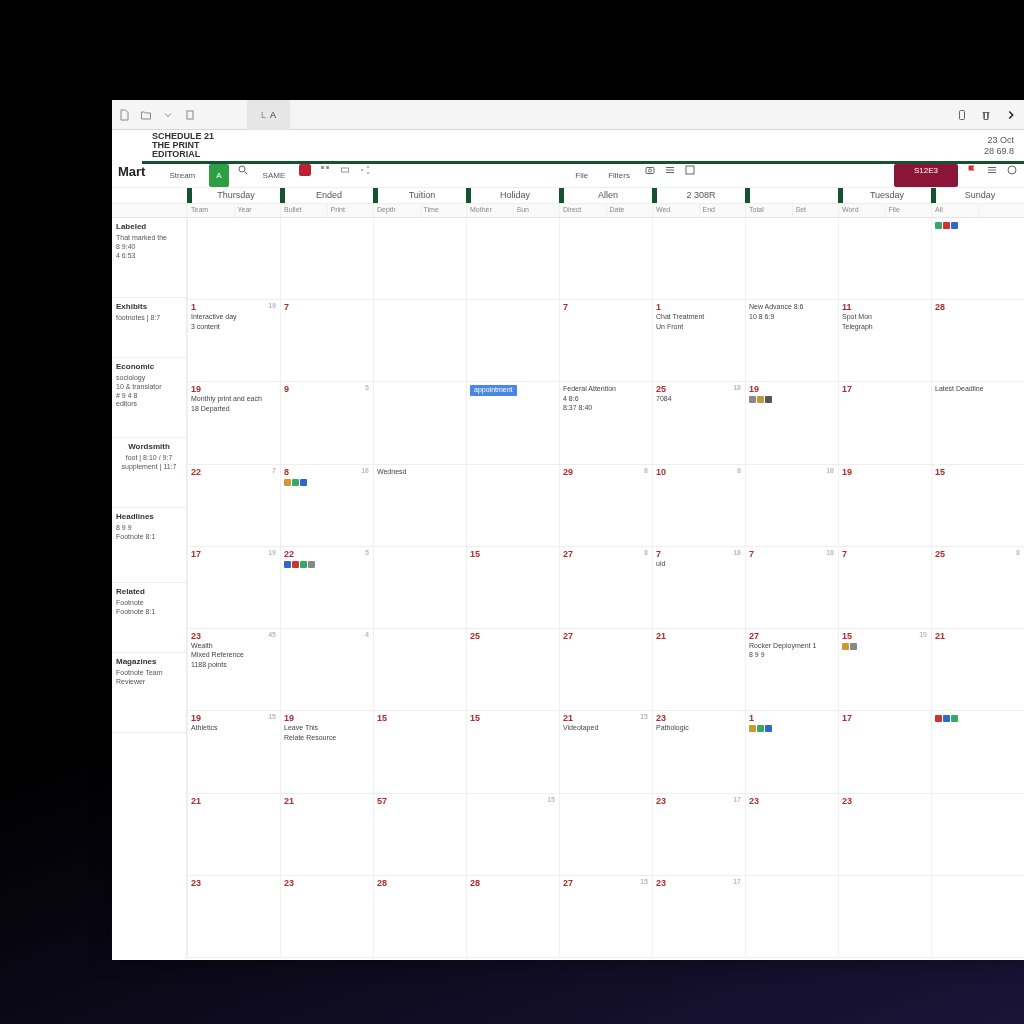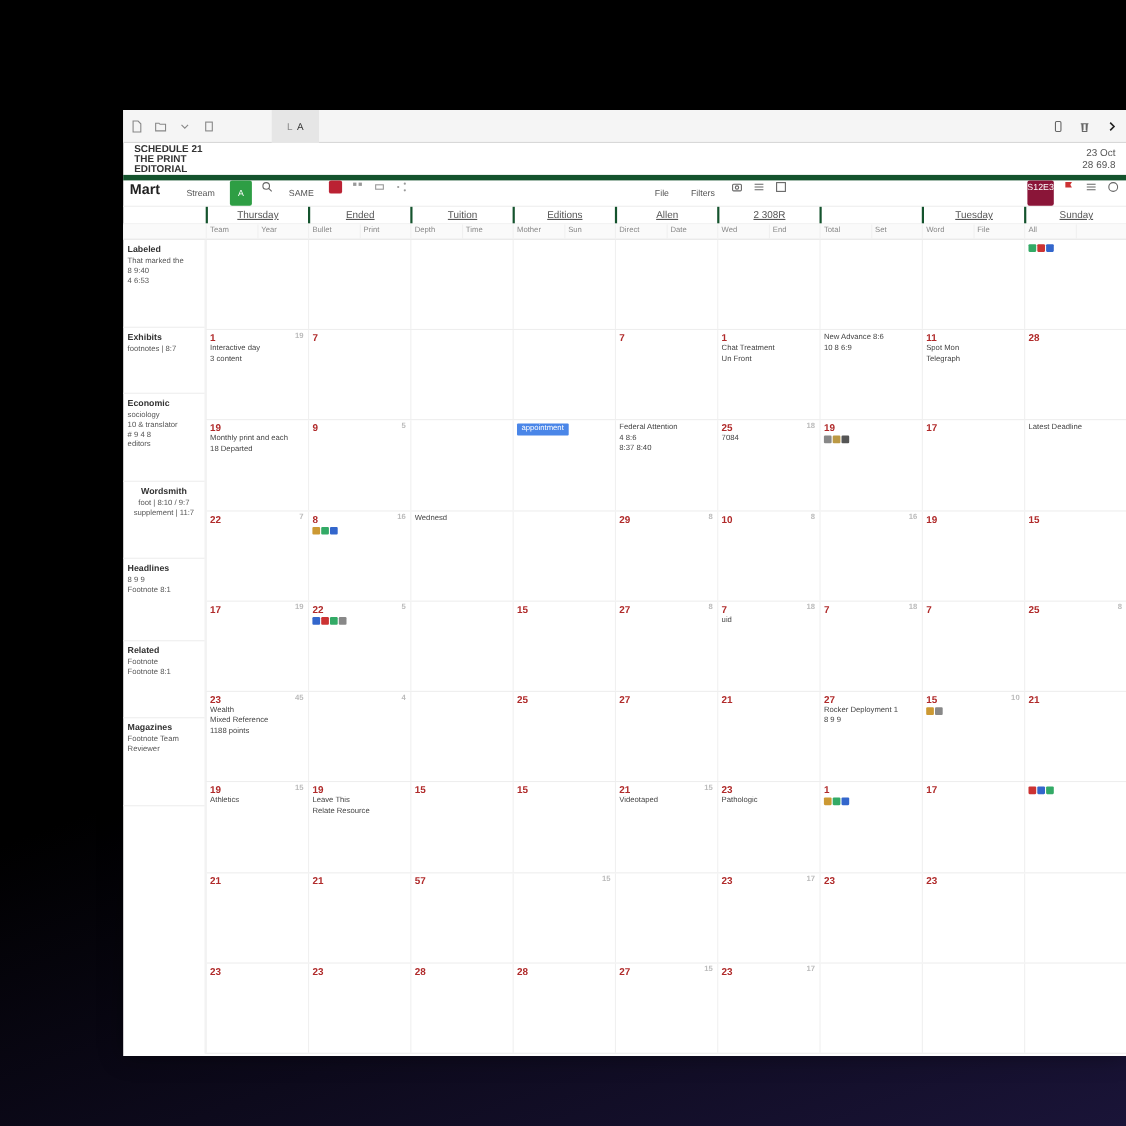--- a/index.html
+++ b/index.html
@@ -4,33 +4,33 @@
 <style>
   * { margin:0; padding:0; box-sizing:border-box; font-family: -apple-system,"Segoe UI",Helvetica,Arial,sans-serif; }
   html,body { width:1024px; height:1024px; background:linear-gradient(160deg,#000 0%,#000 55%,#1a1438 100%); overflow:hidden; }
   .app { position:absolute; left:112px; top:100px; width:912px; height:860px; background:#fff; box-shadow:0 0 20px rgba(0,0,0,.4); font-size:9px; color:#333; }
   .titlebar { height:30px; background:#f5f5f5; border-bottom:1px solid #d8d8d8; display:flex; align-items:center; padding:0 6px; position:relative; }
   .tb-left { display:flex; align-items:center; gap:10px; }
   .tb-ico { width:12px; height:12px; fill:#777; }
   .tb-tabs { position:absolute; left:135px; top:0; height:30px; display:flex; align-items:center; }
   .tb-tab { height:30px; padding:0 14px; display:flex; align-items:center; gap:4px; background:#e6e6e6; }
   .tb-right { margin-left:auto; display:flex; align-items:center; gap:12px; }
-  .header { height:34px; border-bottom:5px solid #14532d; display:flex; align-items:center; justify-content:space-between; padding:4px 10px; }
+  .header { height:34px; border-bottom:3px solid #14532d; display:flex; align-items:center; justify-content:space-between; padding:4px 10px;margin-left:30px; }
   .logo { font-weight:800; font-size:9px; line-height:1; text-transform:uppercase; }
   .date-info { text-align:right; font-size:9px; color:#555; line-height:1.2; }
   .toolbar { height:24px; border-bottom:1px solid #eee; display:flex; padding:0 6px; gap:8px; }
   .month-lbl { font-weight:700; font-size:13px; color:#222; margin-right:10px; }
   .tb-btn { padding:2px 6px; font-size:8px; color:#555; border-radius:2px; display:flex; align-items:center; gap:3px; }
   .tb-btn.gr { background:#2e9e44; color:#fff; padding:3px 7px; }
   .tb-btn.rd { background:#b23; width:12px; height:12px; padding:0; }
   .toolbar .spacer { flex:1; }
-  .badge { background:#8a1538; color:#fff; padding:2px 0; border-radius:2px; font-size:8px; }
+  .badge { background:#8a1538; color:#fff; padding:2px 20px; border-radius:2px; font-size:8px; }
   .dayhdr { height:16px; border-bottom:1px solid #eee; display:flex; }
   .dayhdr .lc { width:75px; }
-  .dayhdr .dh { flex:1; text-align:center; font-size:9px; color:#555; border-left:2px solid #14532d; padding-top:2px;text-decoration:underline; }
+  .dayhdr .dh { flex:1; text-align:center; font-size:9px; color:#555; border-left:5px solid #14532d; padding-top:2px; }
   .subhdr { height:14px; border-bottom:1px solid #e5e5e5; display:flex; background:#fafafa; }
   .subhdr .lc { width:75px; }
   .subhdr .shpair { flex:1; display:flex; }
   .subhdr .sh { flex:1; font-size:7px; color:#888; padding:2px 3px; border-left:1px solid #f0f0f0; }
   .grid { display:flex; height:740px; }
   .leftcol { width:75px; border-right:1px solid #eee; }
   .leftcol .lr { border-bottom:1px solid #eee; padding:4px 4px; font-size:7px; color:#555; line-height:1.25; }
   .leftcol .lr .t { font-weight:700; font-size:8px; color:#333; margin-bottom:2px; }
   .weeks { flex:1; display:flex; flex-direction:column; }
   .wk { flex:1; display:flex; border-bottom:1px solid #eee; }
@@ -140,21 +140,21 @@
     <svg class="tb-ico" viewBox="0 0 24 24">
         <circle cx="12" cy="12" r="8" fill="none" stroke="#666" stroke-width="2"></circle>
       </svg>
   </div>
 
   <div class="dayhdr">
     <div class="lc"></div>
   <div class="dh">Thursday</div>
       <div class="dh">Ended</div>
       <div class="dh">Tuition</div>
-      <div class="dh">Editions</div>
+      <div class="dh">Holiday</div>
       <div class="dh">Allen</div>
       <div class="dh">2 308R</div>
       <div class="dh"></div>
       <div class="dh">Tuesday</div>
       <div class="dh">Sunday</div>
     </div>
 
   <div class="subhdr">
     <div class="lc"></div>
   <div class="shpair">

